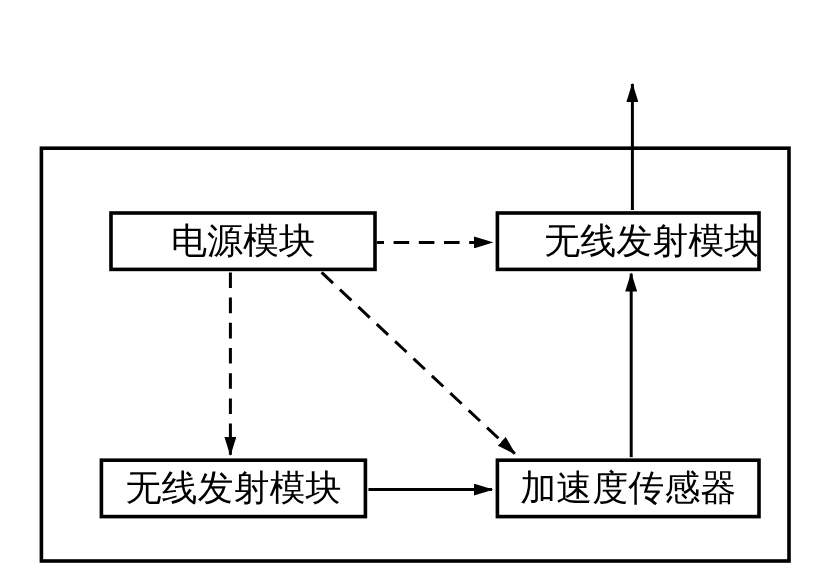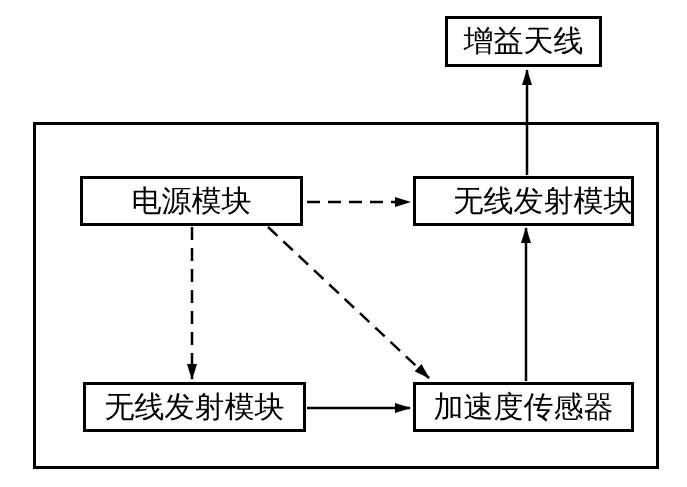--- a/index.html
+++ b/index.html
@@ -38,21 +38,21 @@
     background: #ffffff;
     display: flex;
     align-items: center;
     justify-content: center;
     font-size: 30px;
     color: #000000;
     white-space: nowrap;
     z-index: 2;
   }
   .node-antenna  { left: 445px; top: 16px;  width: 157px; height: 51px; }
-  .node-power    { left: 80px;  top: 176px; width: 223px; height: 50px; }
+  .node-power    { left: 91px;  top: 176px; width: 223px; height: 50px; }
   .node-wireless { left: 413px; top: 176px; width: 221px; height: 50px; padding-left: 40px; }
   .node-accel    { left: 83px;  top: 382px; width: 223px; height: 50px; }
   .node-signal   { left: 413px; top: 382px; width: 221px; height: 50px; }
   .arrow-layer {
     position: absolute;
     left: 0; top: 0;
     width: 687px;
     height: 487px;
     z-index: 1;
   }
@@ -78,21 +78,20 @@
 
     <line x1="268" y1="227" x2="429" y2="378" stroke="#000000" stroke-width="2.5" stroke-dasharray="13,8" marker-end="url(#arrowhead)"></line>
 
     <line x1="307" y1="408" x2="410" y2="408" stroke="#000000" stroke-width="2.5" marker-end="url(#arrowhead)"></line>
 
     <line x1="526" y1="381" x2="526" y2="228" stroke="#000000" stroke-width="2.5" marker-end="url(#arrowhead)"></line>
 
     <line x1="527" y1="175" x2="527" y2="70" stroke="#000000" stroke-width="2.5" marker-end="url(#arrowhead)"></line>
   </svg>
 
-  <div class="node node-antenna">增益天线</div>
 
   <div class="node node-power">电源模块</div>
 
   <div class="node node-wireless">无线发射模块</div>
 
   <div class="node node-accel">无线发射模块</div>
 
   <div class="node node-signal">加速度传感器</div>
 
 </div>

